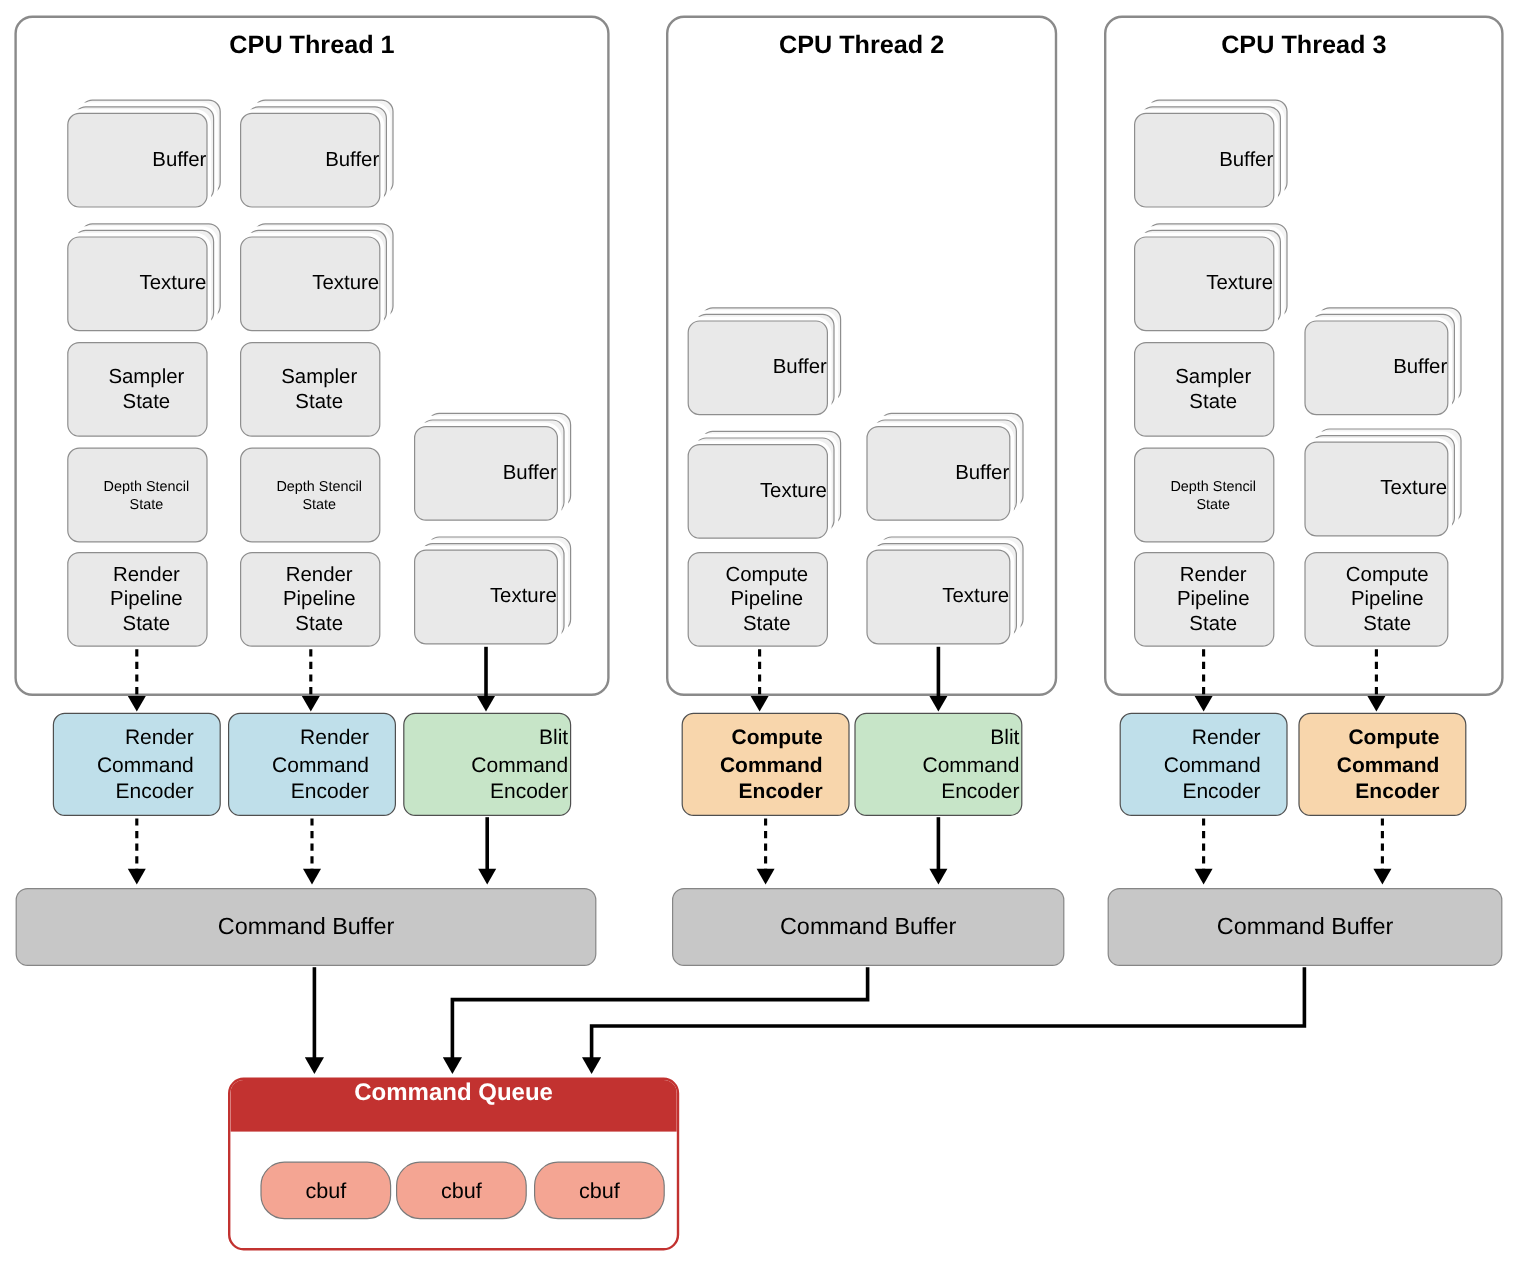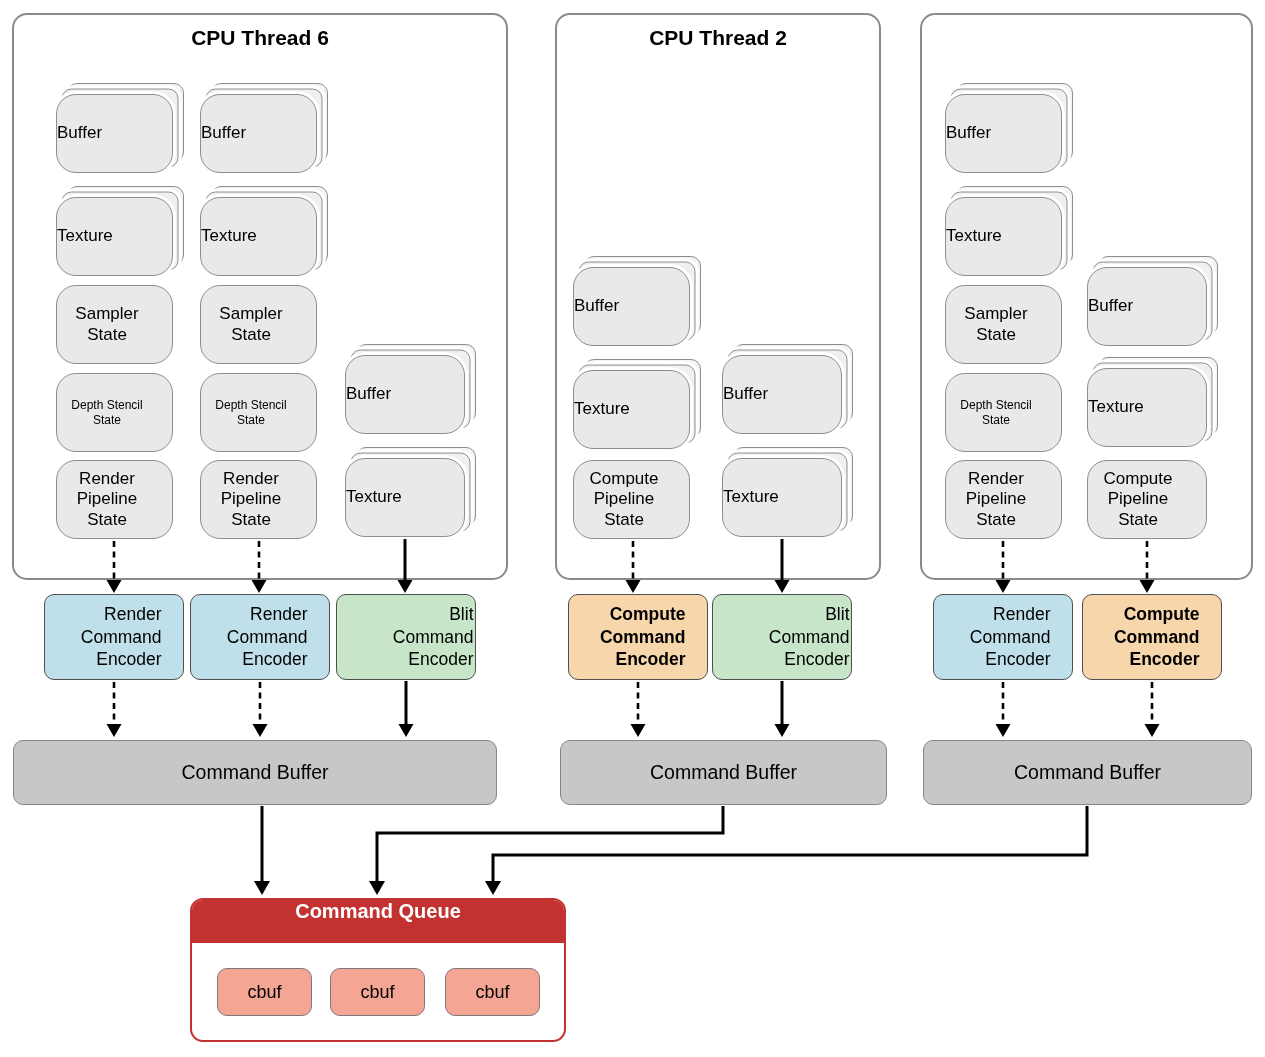--- a/index.html
+++ b/index.html
@@ -11,22 +11,22 @@
     border: 2px solid var(--thread-border, #8a8a8a); border-radius: 15px; }
   .thread-title { position: absolute; text-align: center; font-weight: bold; font-size: 21px; }
 
   .card { position: absolute; width: 117px; height: 79px; }
   .card.w120 { width: 120px; }
   .layer { position: absolute; inset: 0; border: 1.6px solid var(--card-border, #8e8e8e);
     border-radius: 10px; box-shadow: 0 0 0 3px #fff; }
   .l3 { transform: translate(11px,-11px); background: var(--card-fill-back2, #f4f4f4); }
   .l2 { transform: translate(5.5px,-5.5px); background: var(--card-fill-back, #f0f0f0); }
   .face { position: absolute; inset: 0; background: var(--card-fill, #e9e9e9);
-    border: 1.6px solid var(--card-border, #8e8e8e); border-radius: 20px;
-    box-shadow: 0 0 0 3px #fff; display: flex; align-items: center; justify-content: flex-start;
+    border: 1.6px solid var(--card-border, #8e8e8e); border-radius: 10px;
+    box-shadow: 0 0 0 3px #fff; display: flex; align-items: center; justify-content: flex-end;
     text-align: center; font-size: 17px; line-height: 1.18; }
   .face span { display: inline-block; max-width: 100px; }
   .face.small { font-size: 12px; }
 
   .encoder { position: absolute; top: 594px; width: 140px; height: 86px;
     border: 1.6px solid var(--encoder-border, #4f4f4f); border-radius: 10px;
     display: flex; align-items: center; justify-content: center; text-align: right;
     font-size: 17.5px; line-height: 1.28; }
   .encoder span { display: inline-block; max-width: 95px; }
   .encoder.blue   { background: var(--encoder-blue, #bfdfea); }
@@ -37,38 +37,38 @@
     background: var(--command-buffer-fill, #c7c7c7);
     border: 1.6px solid var(--command-buffer-border, #868686); border-radius: 10px;
     display: flex; align-items: center; justify-content: center; font-size: 19.5px; }
 
   .queue { position: absolute; left: 190px; top: 898px; width: 376px; height: 144px;
     background: #fff; border: 2.5px solid var(--queue-red, #c23230); border-radius: 13px;
     overflow: hidden; }
   .queue-header { position: absolute; left: 0; top: 0; right: 0; height: 43px;
     background: var(--queue-red, #c23230); color: #fff; font-weight: bold; font-size: 20px;
     display: flex; align-items: flex-start; justify-content: center; }
-  .cbuf { position: absolute; top: 68px; width: 95px; height: 48px;
+  .cbuf { position: absolute; top: 68px; width: 109px; height: 48px;
     background: var(--cbuf-fill, #f4a593); border: 1.6px solid var(--cbuf-border, #7a7a7a);
-    border-radius: 10px; display: flex; align-items: center; justify-content: center;
+    border-radius: 20px; display: flex; align-items: center; justify-content: center;
     font-size: 18px; }
 
   svg.arrows { position: absolute; left: 0; top: 0; pointer-events: none; }
   svg.arrows line, svg.arrows polyline { stroke: #000; fill: none; stroke-width: 2.6px; }
   svg.arrows .thick { stroke-width: 3px; }
   svg.arrows .dash { stroke-dasharray: 6 4.5; }
   svg.arrows polygon { fill: #000; stroke: none; }
 </style>
 </head>
 <body>
 
 <div class="canvas">
 
   <div class="thread-box" style="left:12px;top:13px;width:496px;height:567px"></div>
-  <div class="thread-title" style="left:12px;top:26px;width:496px">CPU Thread 6</div>
+  <div class="thread-title" style="left:12px;top:26px;width:496px">CPU Thread 1</div>
 
   <div class="card" style="left:56px;top:94px">
     <div class="layer l3"></div>
     <div class="layer l2"></div>
     <div class="face">
         <span>Buffer</span>
       </div>
   </div>
   <div class="card" style="left:56px;top:197px">
     <div class="layer l3"></div>
@@ -169,20 +169,21 @@
   </div>
   <div class="card w120" style="left:722px;top:458px">
     <div class="layer l3"></div>
     <div class="layer l2"></div>
     <div class="face">
         <span>Texture</span>
       </div>
   </div>
 
   <div class="thread-box" style="left:920px;top:13px;width:333px;height:567px"></div>
+  <div class="thread-title" style="left:920px;top:26px;width:333px">CPU Thread 3</div>
 
   <div class="card" style="left:945px;top:94px">
     <div class="layer l3"></div>
     <div class="layer l2"></div>
     <div class="face">
         <span>Buffer</span>
       </div>
   </div>
   <div class="card" style="left:945px;top:197px">
     <div class="layer l3"></div>

